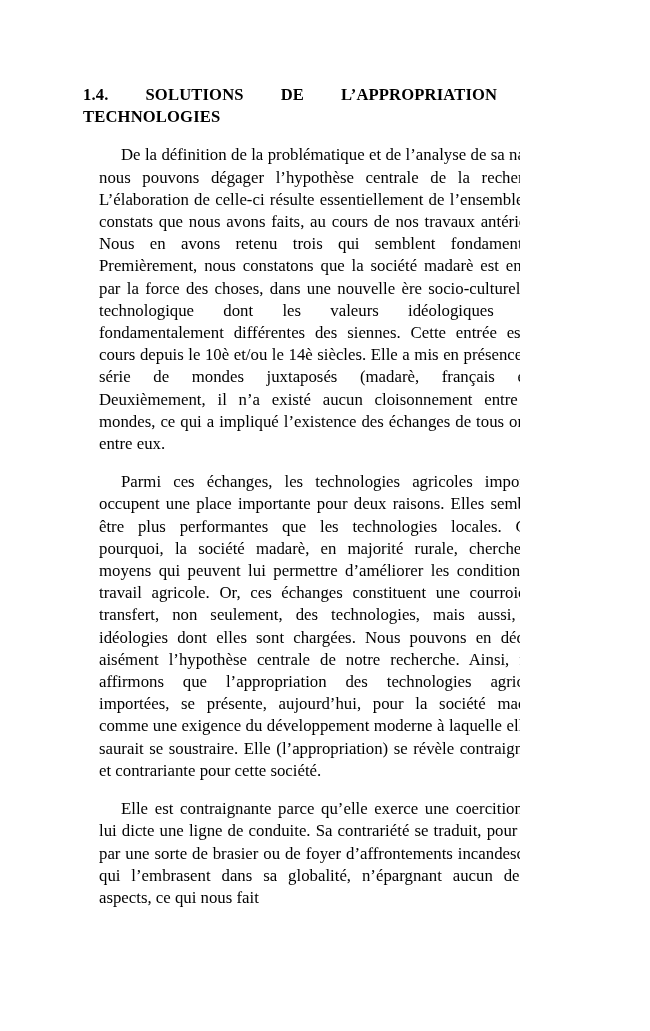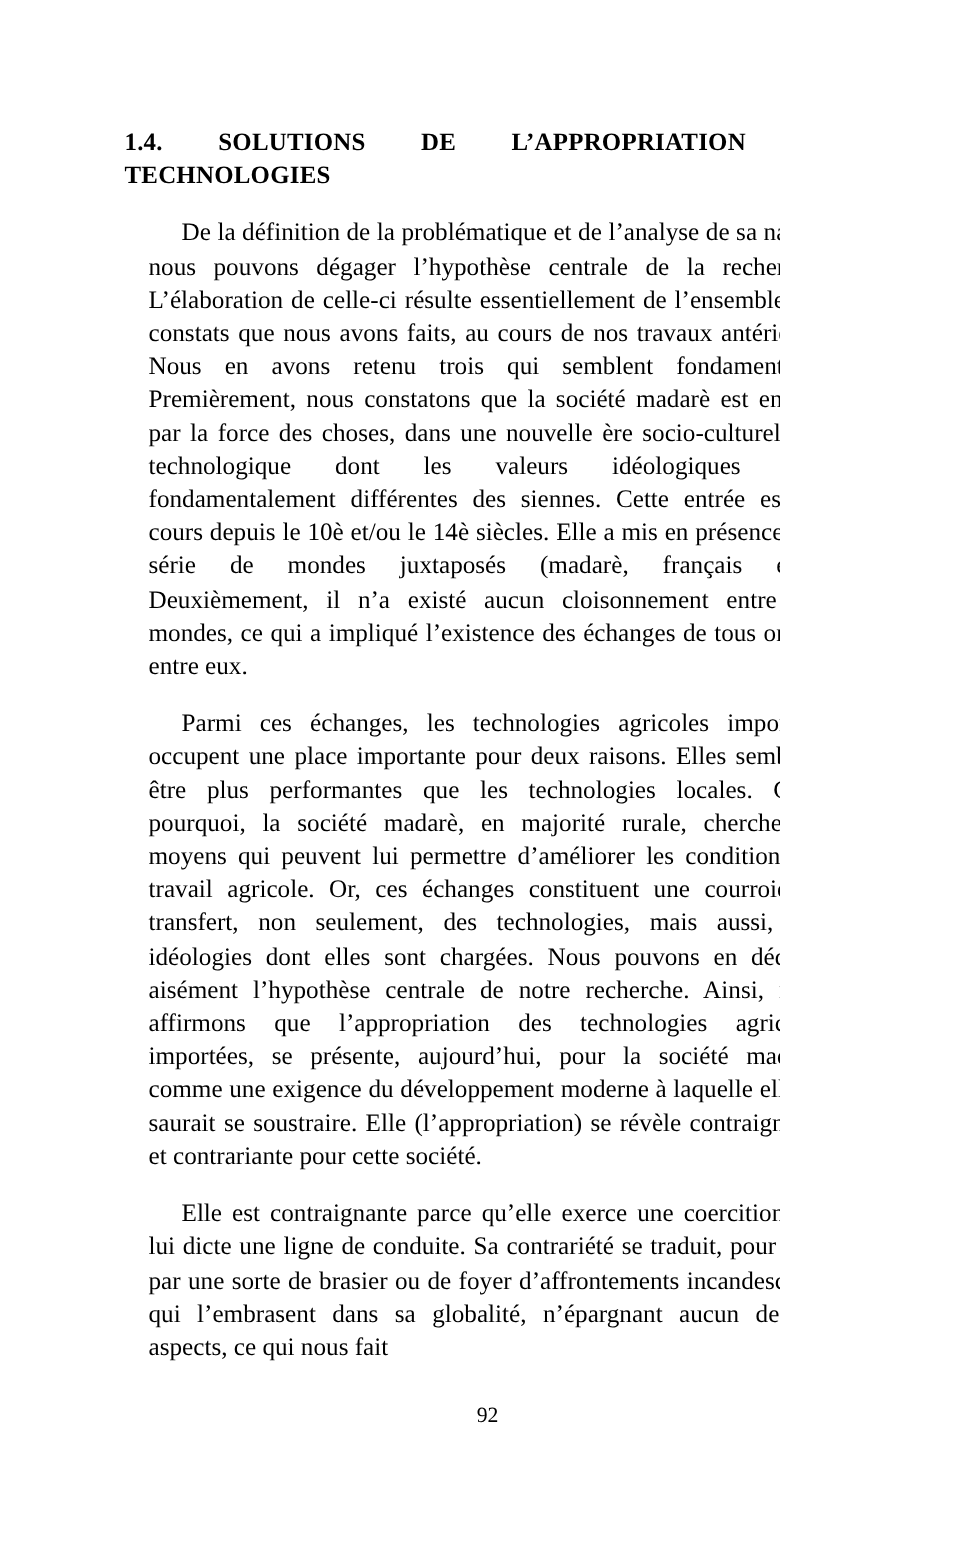--- a/index.html
+++ b/index.html
@@ -77,15 +77,14 @@
     <h2 class="section-heading">1.4. SOLUTIONS DE L’APPROPRIATION DES TECHNOLOGIES</h2>
 
     <p class="body-paragraph">De la définition de la problématique et de l’analyse de sa nature nous pouvons dégager l’hypothèse centrale de la recherche. L’élaboration de celle-ci résulte essentiellement de l’ensemble des constats que nous avons faits, au cours de nos travaux antérieurs. Nous en avons retenu trois qui semblent fondamentaux. Premièrement, nous constatons que la société madarè est entrée, par la force des choses, dans une nouvelle ère socio-culturelle et technologique dont les valeurs idéologiques sont fondamentalement différentes des siennes. Cette entrée est en cours depuis le 10è et/ou le 14è siècles. Elle a mis en présence une série de mondes juxtaposés (madarè, français etc.). Deuxièmement, il n’a existé aucun cloisonnement entre ces mondes, ce qui a impliqué l’existence des échanges de tous ordres entre eux.</p>
 
     <p class="body-paragraph"><span>Parmi ces échanges, les technologies agricoles importées occupent une place importante pour deux raisons. Elles semblent être plus performantes que les technologies locales. C’est pourquoi, la société madarè, en majorité rurale, cherche les moyens qui peuvent lui permettre d’améliorer les conditions du travail agricole. Or, ces échanges constituent une courroie de transfert, non seulement, des technologies, mais aussi, des idéologies dont elles sont chargées. Nous pouvons en déduire aisément l’hypothèse centrale de notre recherche. Ainsi, </span><strong>nous affirmons que l’appropriation des technologies agricoles importées, se présente, aujourd’hui, pour la société madarè, comme une exigence du développement moderne à laquelle elle ne saurait se soustraire. Elle (l’appropriation) se révèle contraignante et contrariante pour cette société</strong><span>.</span></p>
 
     <p class="body-paragraph">Elle est contraignante parce qu’elle exerce une coercition qui lui dicte une ligne de conduite. Sa contrariété se traduit, pour elle, par une sorte de brasier ou de foyer d’affrontements incandescents qui l’embrasent dans sa globalité, n’épargnant aucun de ses aspects, ce qui nous fait</p>
 
   </div>
 
-  <div class="folio">92</div>
 
 </div>
 
 </body></html>

